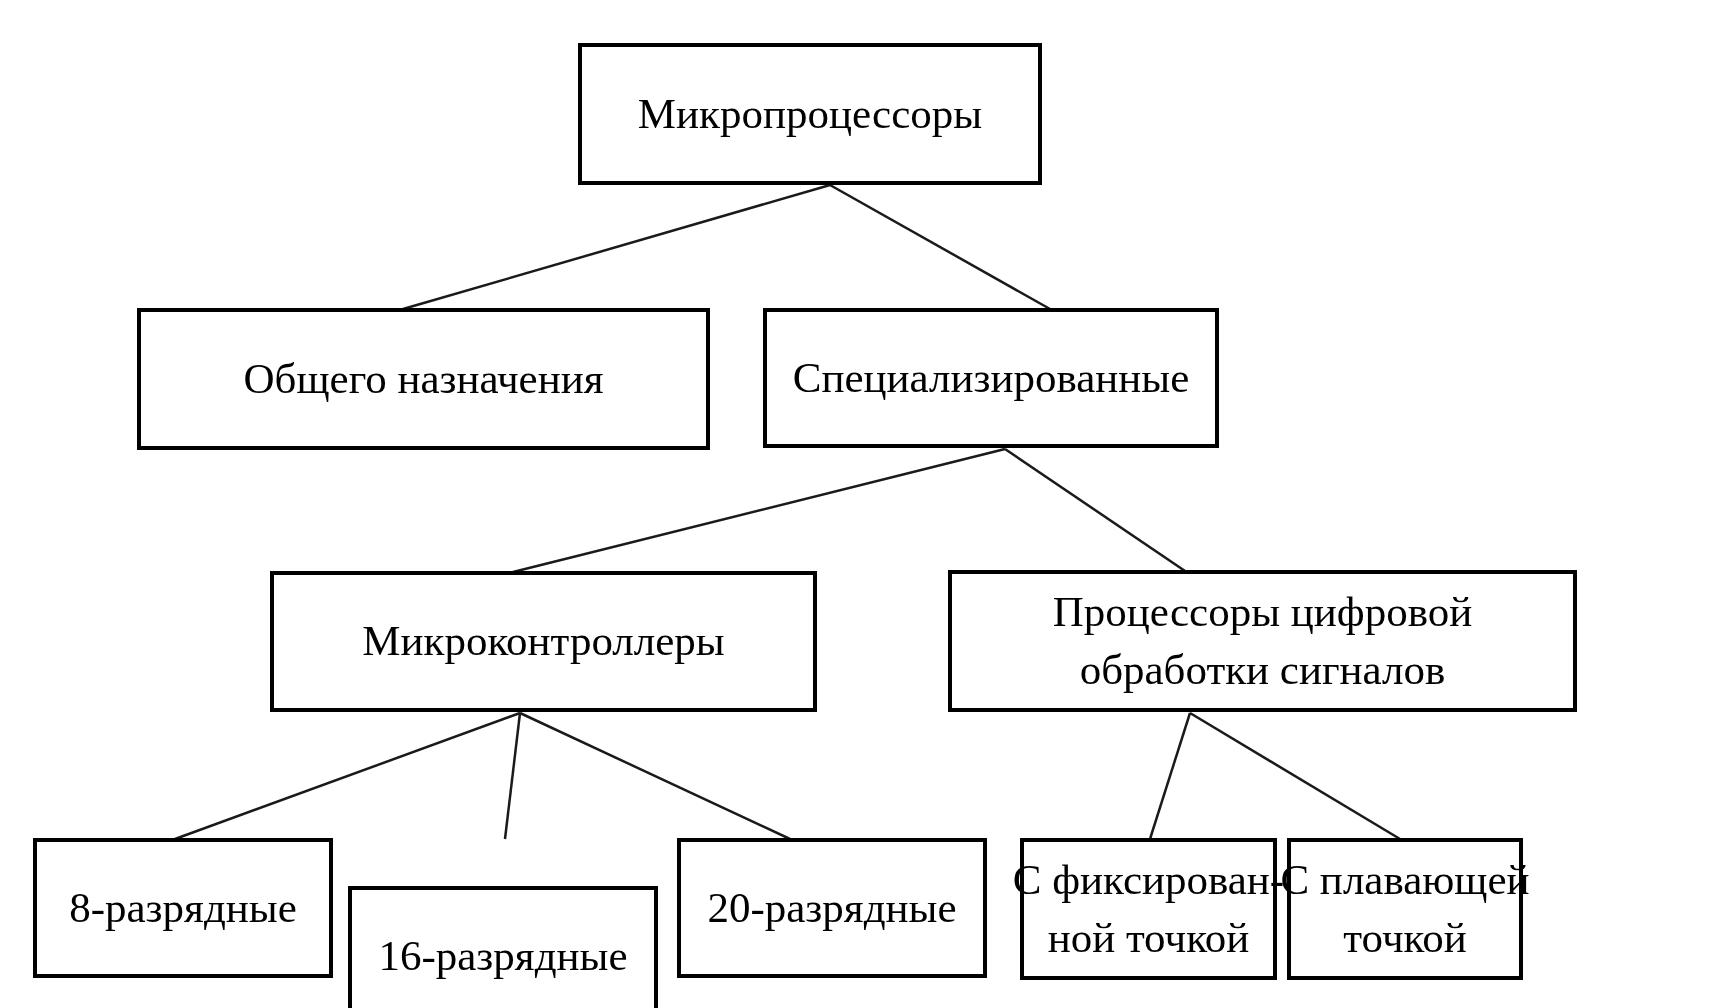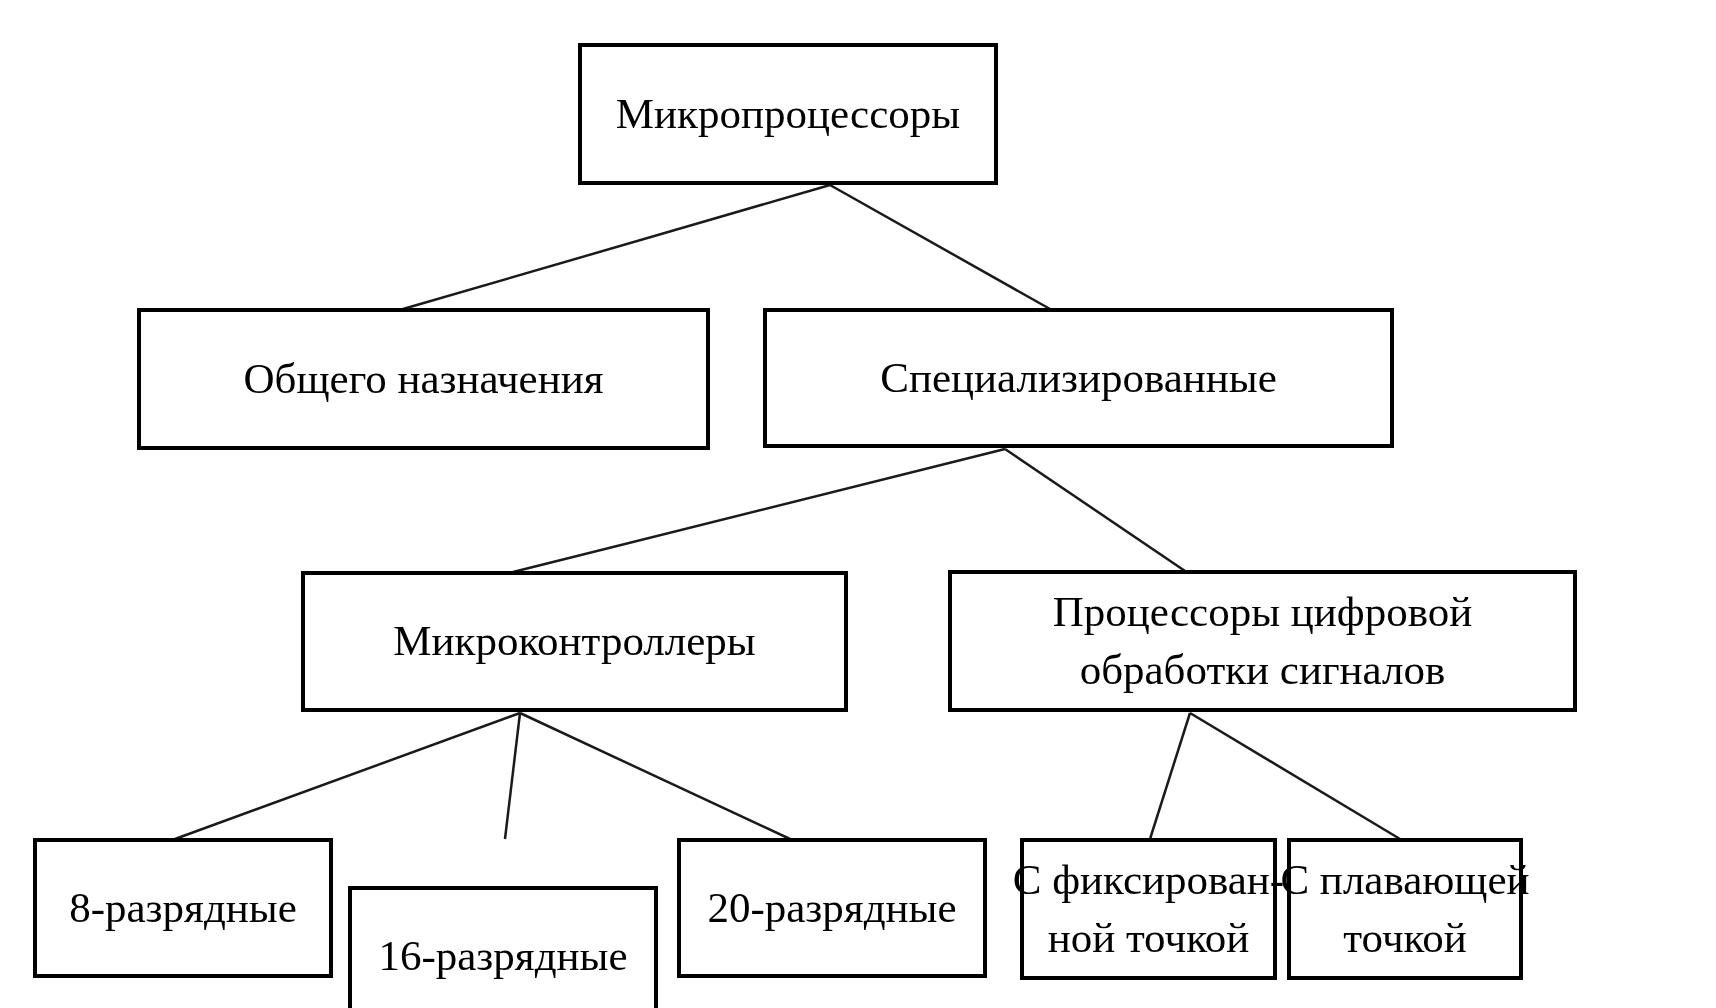--- a/index.html
+++ b/index.html
@@ -36,24 +36,24 @@
     display: flex;
     flex-direction: column;
     align-items: center;
     justify-content: center;
     text-align: center;
     font-size: 43px;
     line-height: 1.36;
     white-space: nowrap;
   }
   
-  .node-root        { left: 578px;  top: 43px;  width: 420px; height: 142px; }
+  .node-root        { left: 578px;  top: 43px;  width: 464px; height: 142px; }
   .node-general     { left: 137px;  top: 308px; width: 573px; height: 142px; font-family: Liberation Serif, serif; }
-  .node-specialized { left: 763px;  top: 308px; width: 631px; height: 140px; }
-  .node-micro       { left: 270px;  top: 571px; width: 547px; height: 141px; margin-left: 31px; }
+  .node-specialized { left: 763px;  top: 308px; width: 456px; height: 140px; }
+  .node-micro       { left: 270px;  top: 571px; width: 547px; height: 141px; }
   .node-dsp         { left: 948px;  top: 570px; width: 629px; height: 142px; text-align: right; }
   .node-bit8        { left: 33px;   top: 838px; width: 300px; height: 140px; align-items: center; }
   .node-bit16       { left: 348px;  top: 838px; width: 310px; height: 140px; margin-top: 48px; }
   .node-bit32       { left: 677px;  top: 838px; width: 310px; height: 140px; }
   .node-fixed       { left: 1020px; top: 838px; width: 257px; height: 142px; }
   .node-floating    { left: 1287px; top: 838px; width: 236px; height: 142px; }
 </style>
 </head>
 <body>
 

